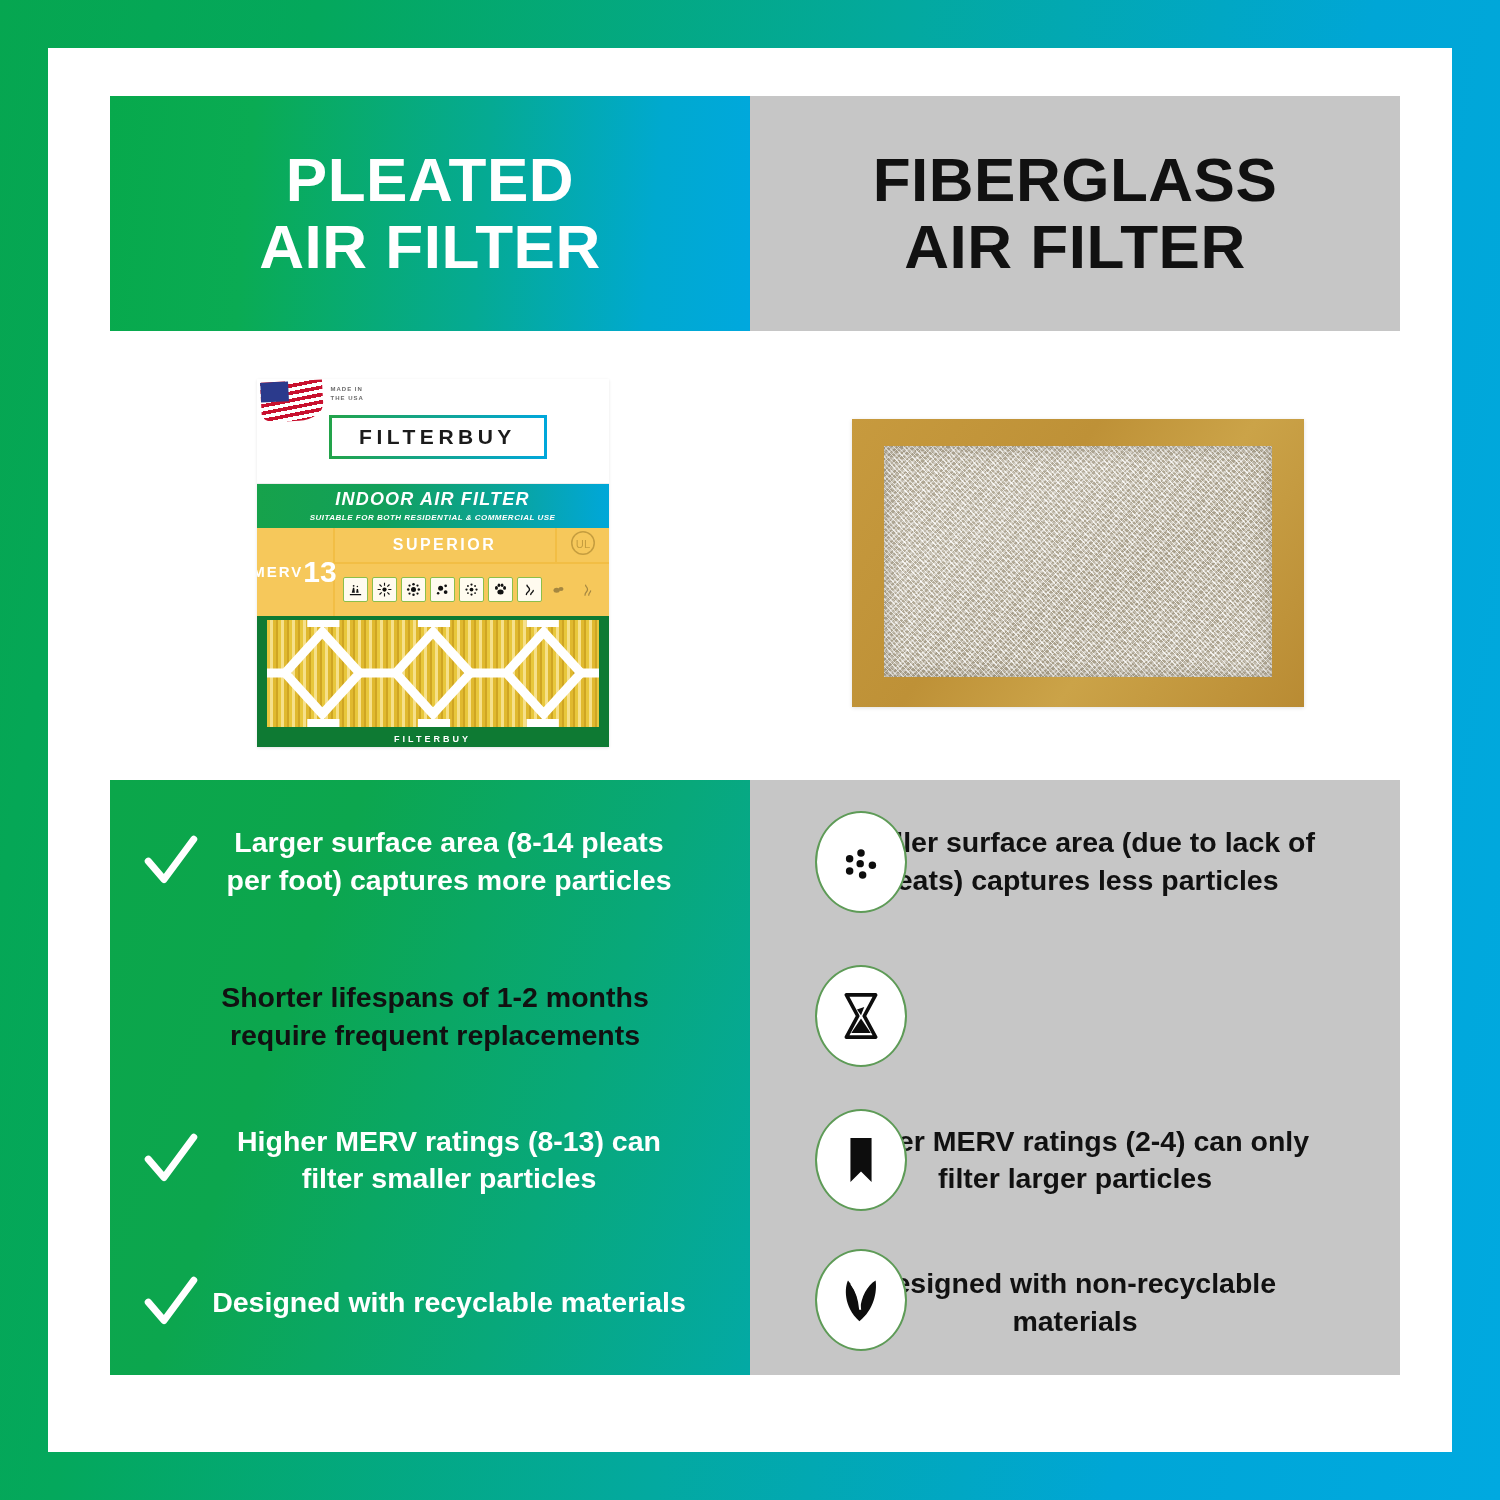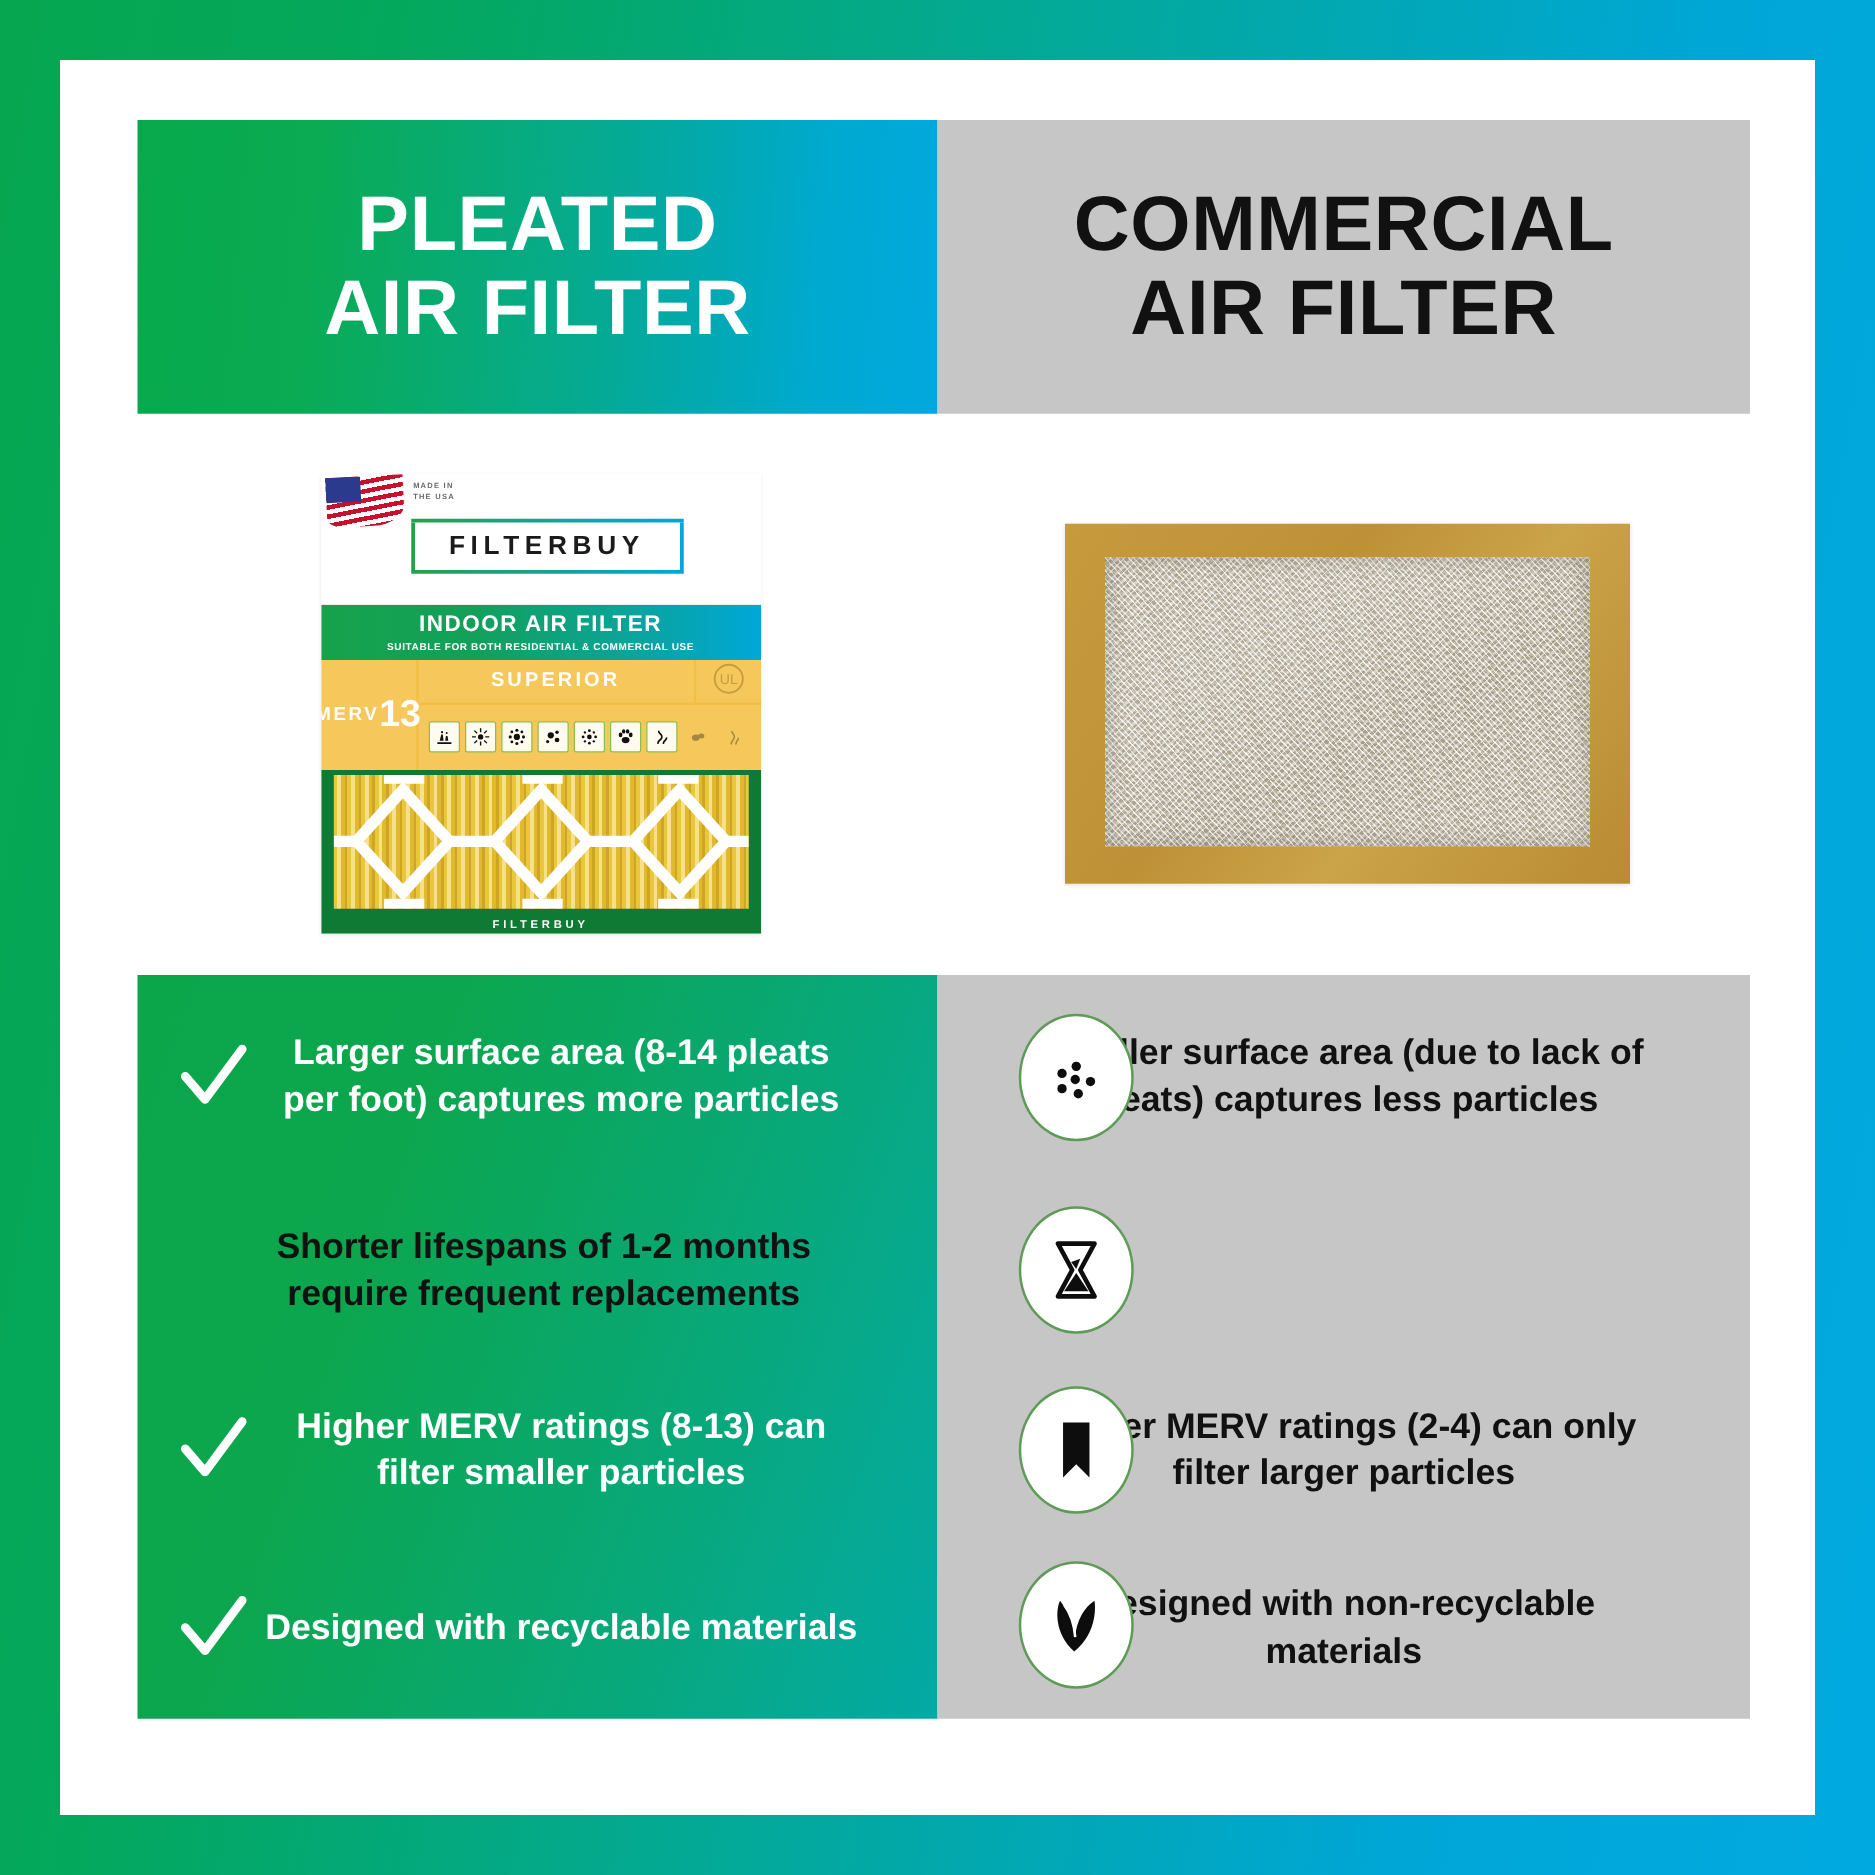--- a/index.html
+++ b/index.html
@@ -94,20 +94,21 @@
   }
   .pb-logo span {
     font-size: 21px; font-weight: 700; letter-spacing: 4.5px; color: #1b1b1b;
   }
 
   .pb-band {
     height: 44px;
     background: linear-gradient(90deg,#16A24B 0%,#12A05A 35%,#0AA49A 70%,#00A7D9 100%);
     display: flex; flex-direction: column; align-items: center; justify-content: center;
     color: #ffffff;
+    font-style: italic;
   }
   .pb-band .b1 { font-size: 18px; font-weight: 700; letter-spacing: 1.2px; }
   .pb-band .b2 { font-size: 8px; font-weight: 700; letter-spacing: 0.5px; margin-top: 3px; }
 
   .pb-merv-row { display: flex; height: 88px; background: #F6C85B; }
   .pb-merv {
     width: 78px; border-right: 2px solid #F2BE45;
     display: flex; flex-direction: row; align-items: center; justify-content: center;
     color: #ffffff;
   }
@@ -230,21 +231,21 @@
 
     <div id="header">
       <div class="hdr-left">
         <div class="hdr-title white">
           <span>PLEATED</span>
           <span>AIR FILTER</span>
         </div>
       </div>
       <div class="hdr-right">
         <div class="hdr-title black">
-          <span>COMMERCIAL</span>
+          <span>FIBERGLASS</span>
           <span>AIR FILTER</span>
         </div>
       </div>
     </div>
 
     <div id="products">
 
       <div class="prod-cell">
         <div class="pleated-box">
 

